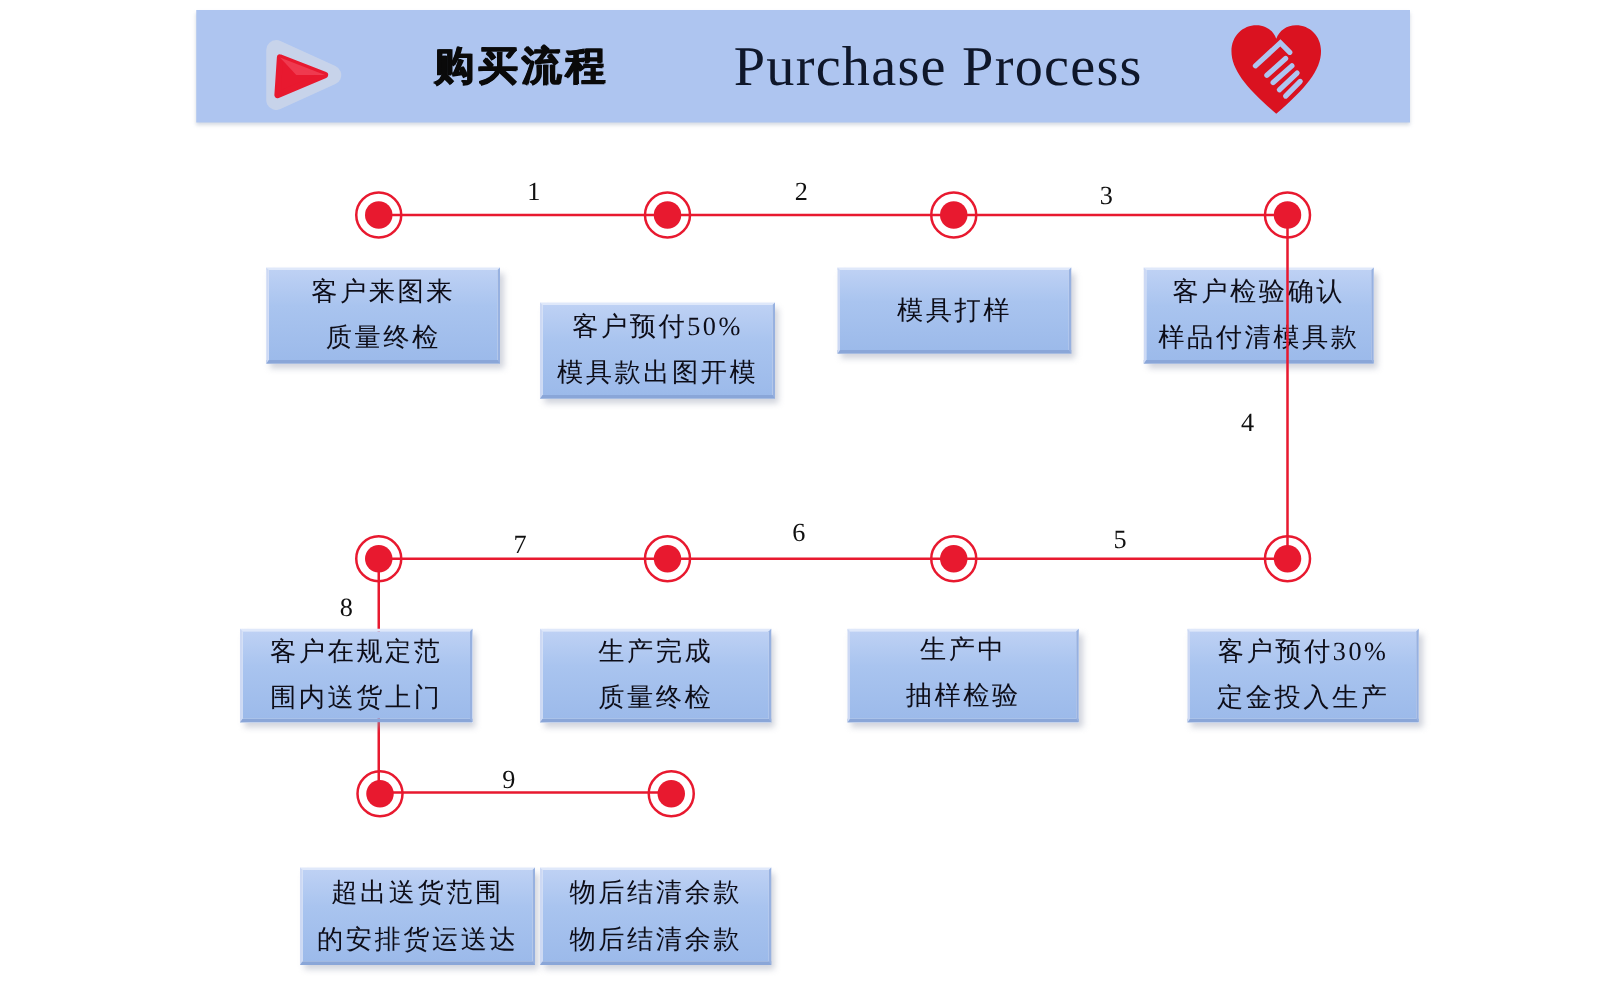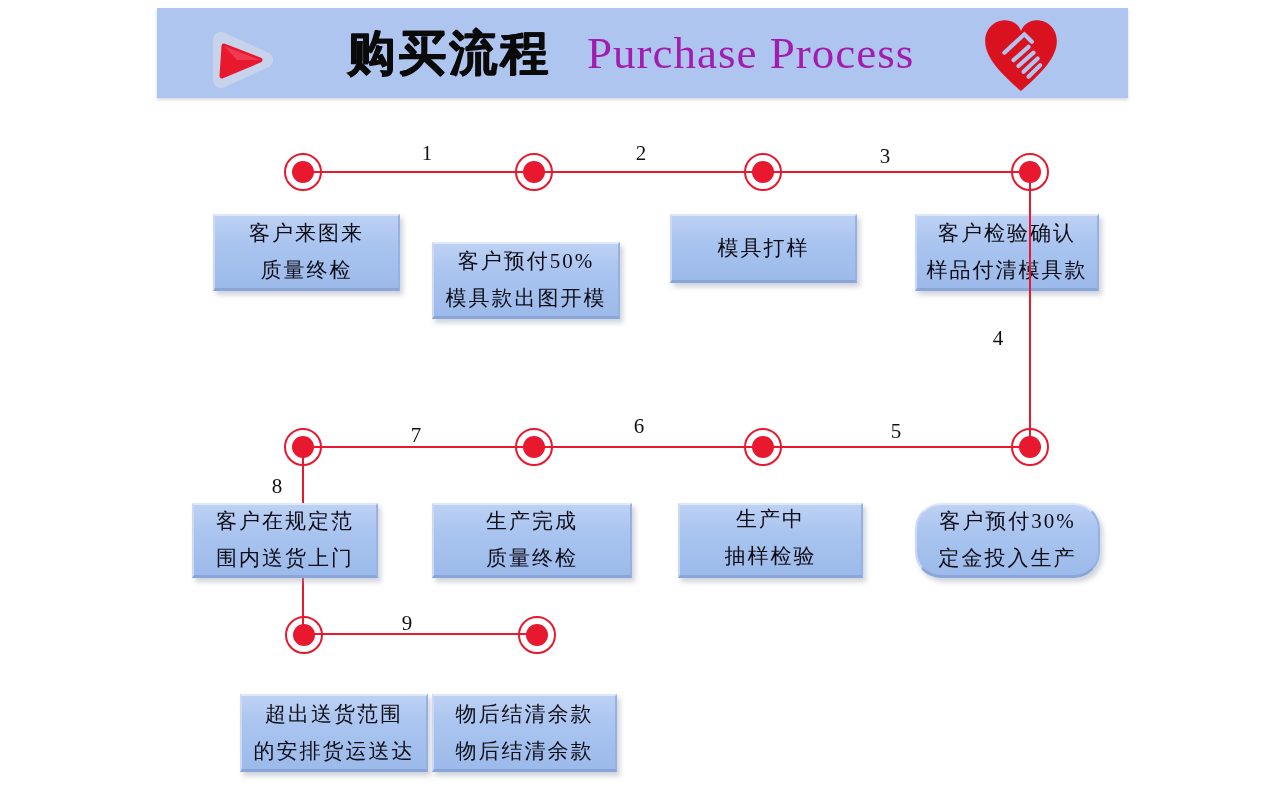--- a/index.html
+++ b/index.html
@@ -12,28 +12,28 @@
   .header-band{
     position:absolute;left:157px;top:8px;width:971px;height:90px;
     background:#aec5f0;
     box-shadow:0 2px 3px rgba(160,170,190,.45);
   }
   .play-icon{position:absolute;left:40px;top:14px;width:92px;height:76px;}
   .heart-icon{position:absolute;left:822px;top:8px;width:84px;height:80px;}
   .title-cn{
     position:absolute;left:190px;top:16px;
     font-family:"DejaVu Sans","Liberation Sans",sans-serif;
-    font-weight:900;font-size:48px;line-height:56px;color:#0a0a0a;
+    font-weight:900;font-size:32px;line-height:56px;color:#0a0a0a;
     letter-spacing:3px;
     text-shadow:1px 0 0 #0a0a0a,0 1px 0 #0a0a0a;
   }
   .title-en{
     position:absolute;left:430px;top:16px;
     font-family:"Liberation Serif","DejaVu Serif",serif;
-    font-size:45px;line-height:58px;color:#a21caf;letter-spacing:1px;
+    font-size:45px;line-height:58px;color:#0f172a;letter-spacing:1px;
   }
   
   .line{position:absolute;background:#e8192f;}
   .line.h{height:2px;z-index:2;}
   .line.v{width:2px;}
   .line.v.over{z-index:4;}   
   .line.v.under{z-index:1;}  
   
   .node{
     position:absolute;width:38px;height:38px;border:2px solid #e8192f;
@@ -147,29 +147,29 @@
 </div>
 <div class="box" style="left:915px;top:214px;width:184px;height:77px;">
   <span>客户检验确认</span>
   <span>样品付清模具款</span>
 </div>
 
 <div class="box" style="left:192px;top:503px;width:186px;height:75px;">
   <span>客户在规定范</span>
   <span>围内送货上门</span>
 </div>
-<div class="box" style="left:432px;top:503px;width:200px;height:75px;">
+<div class="box" style="left:432px;top:503px;width:185px;height:75px;">
   <span>生产完成</span>
   <span>质量终检</span>
 </div>
 <div class="box" style="left:678px;top:503px;width:185px;height:75px;justify-content:flex-end;">
   <span>生产中</span>
   <span>抽样检验</span>
 </div>
-<div class="box" style="left:915px;top:503px;width:185px;height:75px;border-radius:26px;">
+<div class="box" style="left:950px;top:503px;width:185px;height:75px;">
   <span>客户预付30%</span>
   <span>定金投入生产</span>
 </div>
 
 <div class="box" style="left:192px;top:694px;width:188px;height:78px;margin-left:48px;">
   <span>超出送货范围</span>
   <span>的安排货运送达</span>
 </div>
 <div class="box" style="left:432px;top:694px;width:185px;height:78px;">
   <span>物后结清余款</span>

